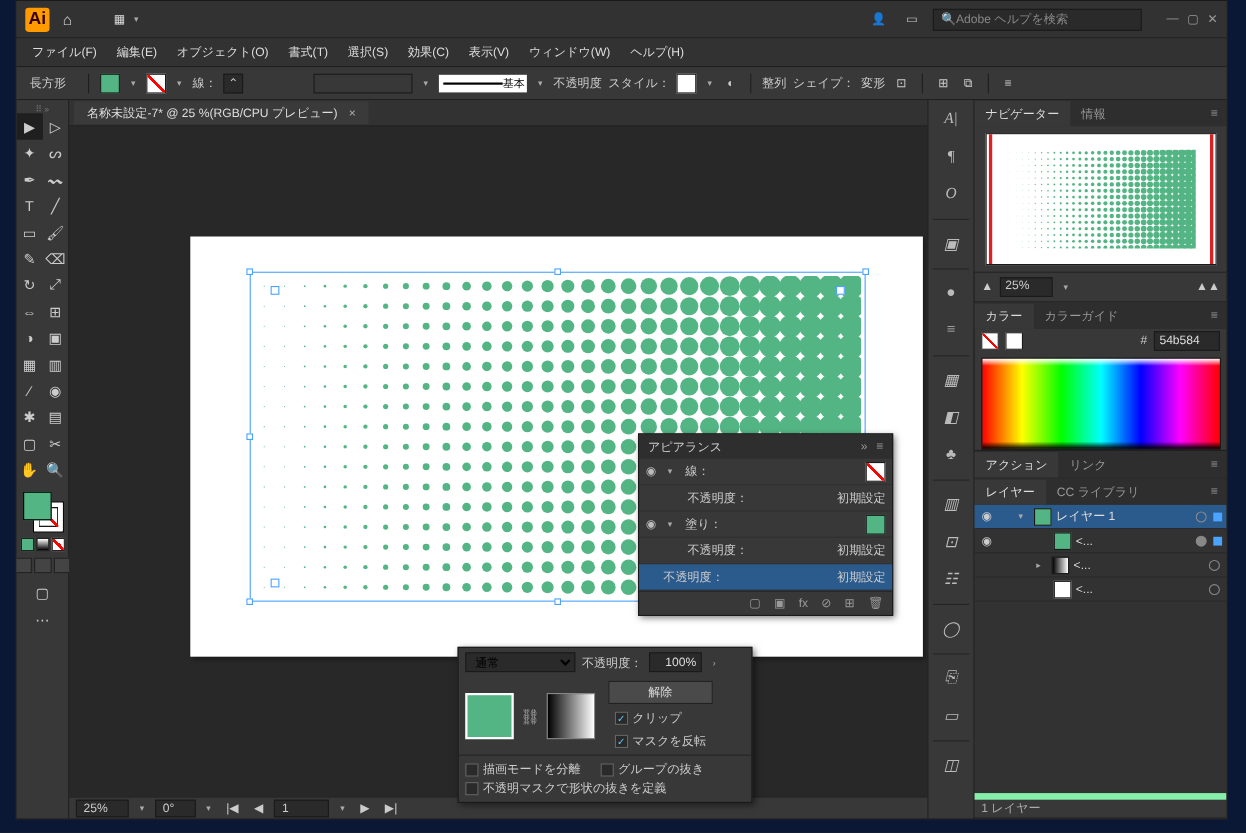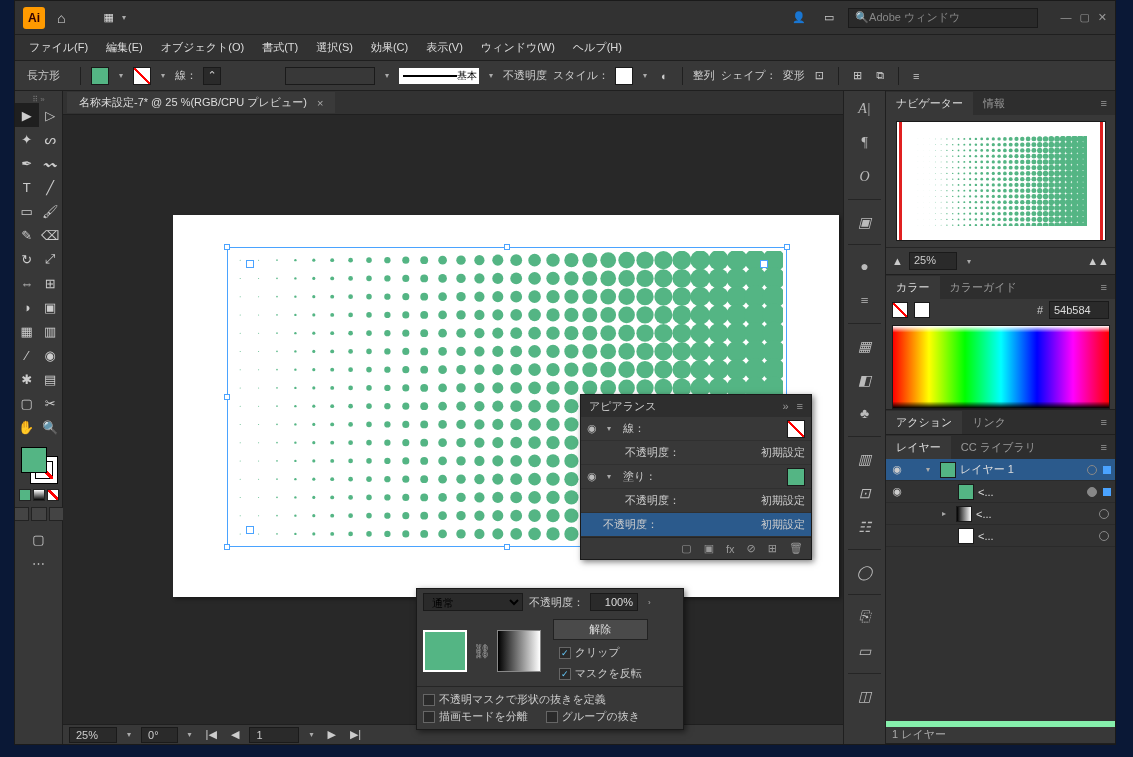--- a/index.html
+++ b/index.html
@@ -1,19 +1,19 @@
 <!DOCTYPE html>
 <html><head>
 <meta charset="utf-8">
 <style>
 * { margin: 0; padding: 0; box-sizing: border-box; font-family: "Segoe UI", "Meiryo", sans-serif; font-size: 11px; }
 body { background: #0a1836; color: #ccc; width: 1133px; height: 757px; overflow: hidden; position: relative; }
 .app-window { position: absolute; top: 0; left: 14px; width: 1102px; height: 745px; background: #323232; display: flex; flex-direction: column; border: 1px solid #1a1a1a; }
 .titlebar { height: 34px; background: #323232; display: flex; align-items: center; padding: 0 8px; border-bottom: 1px solid #1f1f1f; }
-.ai-logo { width: 22px; height: 22px; background: #ff9a00; color: #330000; font-weight: bold; display: flex; align-items: center; justify-content: center; border-radius: 3px; font-size: 12px; }
+.ai-logo { width: 22px; height: 22px; background: #ff9a00; color: #330000; font-weight: bold; display: flex; align-items: center; justify-content: center; border-radius: 3px; font-size: 16px; }
 .home-icon { margin-left: 12px; color: #ddd; font-size: 14px; }
 .workspace-switch { margin-left: 38px; color: #ddd; display:flex; align-items:center; gap:4px;}
 .title-spacer { flex: 1; }
 .title-right { display: flex; align-items: center; gap: 10px; }
 .search-area { display:flex; align-items:center; background:#2a2a2a; border:1px solid #1a1a1a; padding:2px 6px; width:190px; height:20px; color:#888;}
 .win-btns { display:flex; gap:8px; margin-left:12px; color:#999;}
 
 .menubar { height: 26px; background: #323232; display: flex; align-items: center; padding: 0 6px; gap: 2px; border-bottom: 1px solid #1f1f1f;}
 .menubar span { padding: 4px 8px; color: #ddd; cursor: default; }
 
@@ -135,21 +135,21 @@
 <div class="app-window">
 
   <div class="titlebar">
     <div class="ai-logo">Ai</div>
     <div class="home-icon">⌂</div>
     <div class="workspace-switch">▦ <span class="dd-arrow">▾</span></div>
     <div class="title-spacer"></div>
     <div class="title-right">
       <div class="ctrl-icon">👤</div>
       <div class="ctrl-icon">▭</div>
-      <div class="search-area">🔍 <span>Adobe ウィンドウ</span></div>
+      <div class="search-area">🔍 <span>Adobe ヘルプを検索</span></div>
       <div class="win-btns">
         <span>—</span>
         <span>▢</span>
         <span>✕</span>
       </div>
     </div>
   </div>
 
   <div class="menubar">
     <span>ファイル(F)</span>
@@ -1474,23 +1474,23 @@
         </div>
       <div class="tp-check-row">
           <span class="tp-check">✓</span>
           <span>マスクを反転</span>
         </div>
     </div>
   </div>
   <div style="border-top:1px solid #252525;padding:4px 0;">
     <div class="tp-check-row">
       <span class="tp-check"></span>
-        <span>不透明マスクで形状の抜きを定義</span>
-    </div>
-    <div class="tp-check-row">
-      <span class="tp-check"></span>
         <span>描画モードを分離</span>
       <span style="width:10px"></span>
       <span class="tp-check"></span>
         <span>グループの抜き</span>
     </div>
+    <div class="tp-check-row">
+      <span class="tp-check"></span>
+        <span>不透明マスクで形状の抜きを定義</span>
+    </div>
   </div>
 </div>
 
 </body></html>

